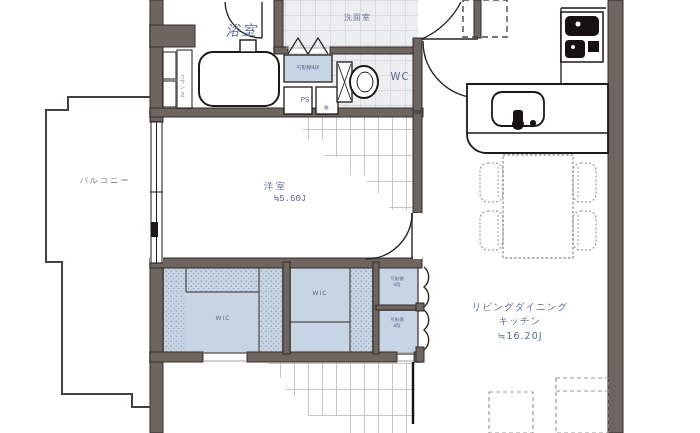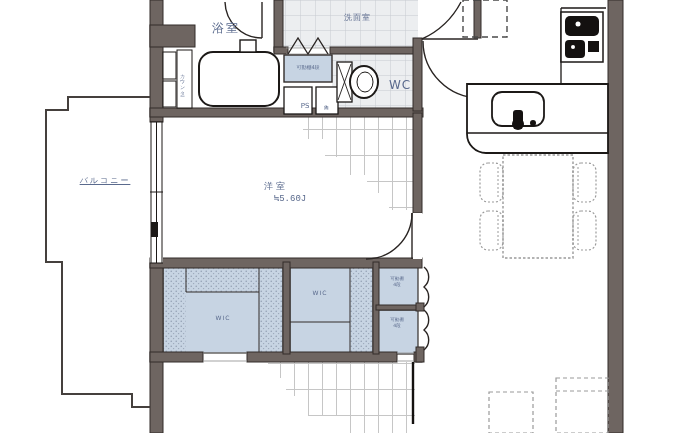--- a/index.html
+++ b/index.html
@@ -187,46 +187,51 @@
     <path class="furn" d="M578 215 V246" stroke-dasharray="2 2"></path>
   </g>
 
   <rect class="furn" x="489" y="392" width="44" height="41" stroke-width="1.2" stroke-dasharray="4 3"></rect>
   <g>
     <rect class="furn" x="556" y="378" width="52" height="55" stroke-width="1.2" stroke-dasharray="4 3"></rect>
     <path class="furn" d="M556 391 H608" stroke-dasharray="4 3"></path>
   </g>
 </svg>
 
-<div class="lbl" style="left:60px;top:176px;width:90px;font-size:8px;letter-spacing:2px;text-decoration:underline;">バルコニー</div>
-
-<div class="lbl" style="left:196px;top:21px;width:60px;font-size:12px;letter-spacing:2px;">浴室</div>
+<div class="lbl" style="left:60px;top:176px;width:90px;font-size:8px;letter-spacing:2px;">バルコニー</div>
+
+<div class="lbl" style="left:212px;top:21px;width:60px;font-size:14px;letter-spacing:2px;font-style:italic;">浴室</div>
 
 <div class="lbl" style="left:320px;top:13px;width:75px;font-size:8px;letter-spacing:1px;">洗面室</div>
 
 <div class="lbl vert" style="left:179px;top:56px;height:50px;font-size:5px;">カウンター</div>
 
 <div class="lbl" style="left:285px;top:64px;width:46px;font-size:5px;">可動棚4段</div>
 
-<div class="lbl" style="left:284px;top:102px;width:42px;font-size:7px;">PS</div>
+<div class="lbl" style="left:284px;top:96px;width:42px;font-size:7px;">PS</div>
 
 <div class="lbl vert" style="left:323px;top:91px;height:20px;font-size:4.5px;">物入</div>
 
-<div class="lbl" style="left:384px;top:78px;width:32px;font-size:12px;letter-spacing:1px;">WC</div>
+<div class="lbl" style="left:384px;top:70px;width:32px;font-size:10px;letter-spacing:1px;">WC</div>
 
 <div class="lbl" style="left:236px;top:181px;width:80px;font-size:9px;letter-spacing:3px;">洋室</div>
 <div class="lbl" style="left:250px;top:194px;width:80px;font-size:9px;letter-spacing:0;font-family:Liberation Mono, monospace;">≒5.60J</div>
 
 <div class="lbl" style="left:198px;top:314px;width:50px;font-size:6px;letter-spacing:1px;">WIC</div>
 
 <div class="lbl" style="left:295px;top:289px;width:50px;font-size:6px;letter-spacing:1px;">WIC</div>
 
 <div class="lbl" style="left:377px;top:276px;width:40px;font-size:4.5px;line-height:1.4;">
   <div>可動棚</div>
   <div>4段</div>
 </div>
 <div class="lbl" style="left:377px;top:317px;width:40px;font-size:4.5px;line-height:1.4;">
   <div>可動棚</div>
   <div>4段</div>
 </div>
 
+<div class="lbl" style="left:450px;top:300px;width:140px;font-size:9.5px;letter-spacing:1px;line-height:1.5;">
+  <div>リビングダイニング</div>
+  <div>キッチン</div>
+  <div>≒16.20J</div>
+</div>
 
 </div>
 
 </body></html>

